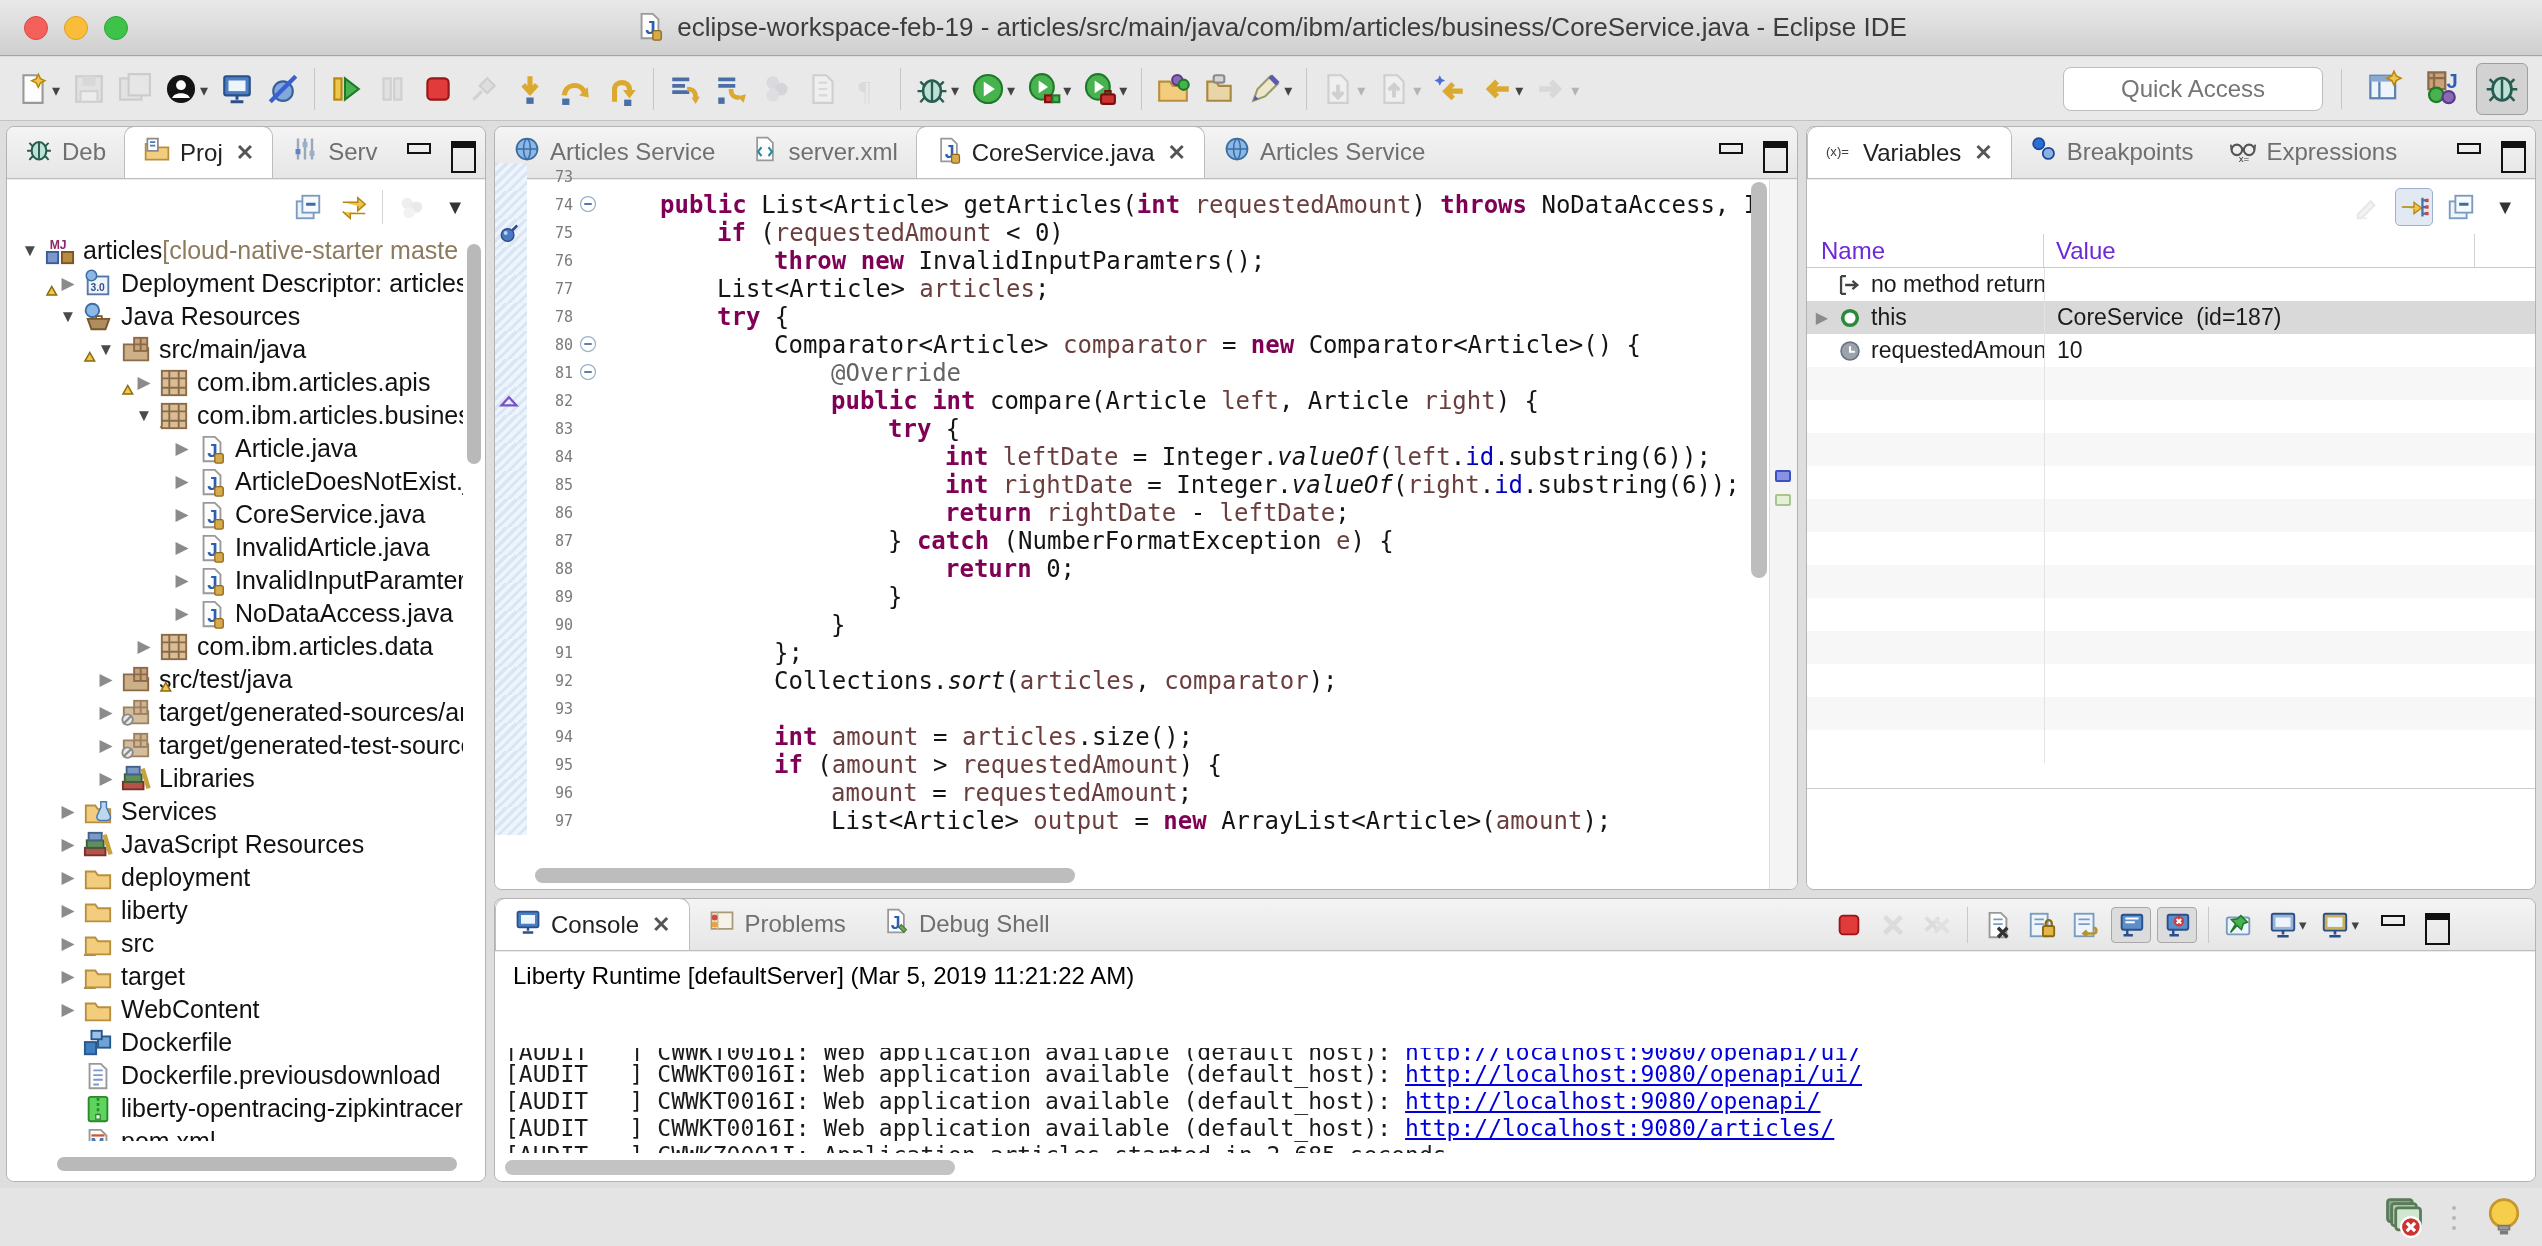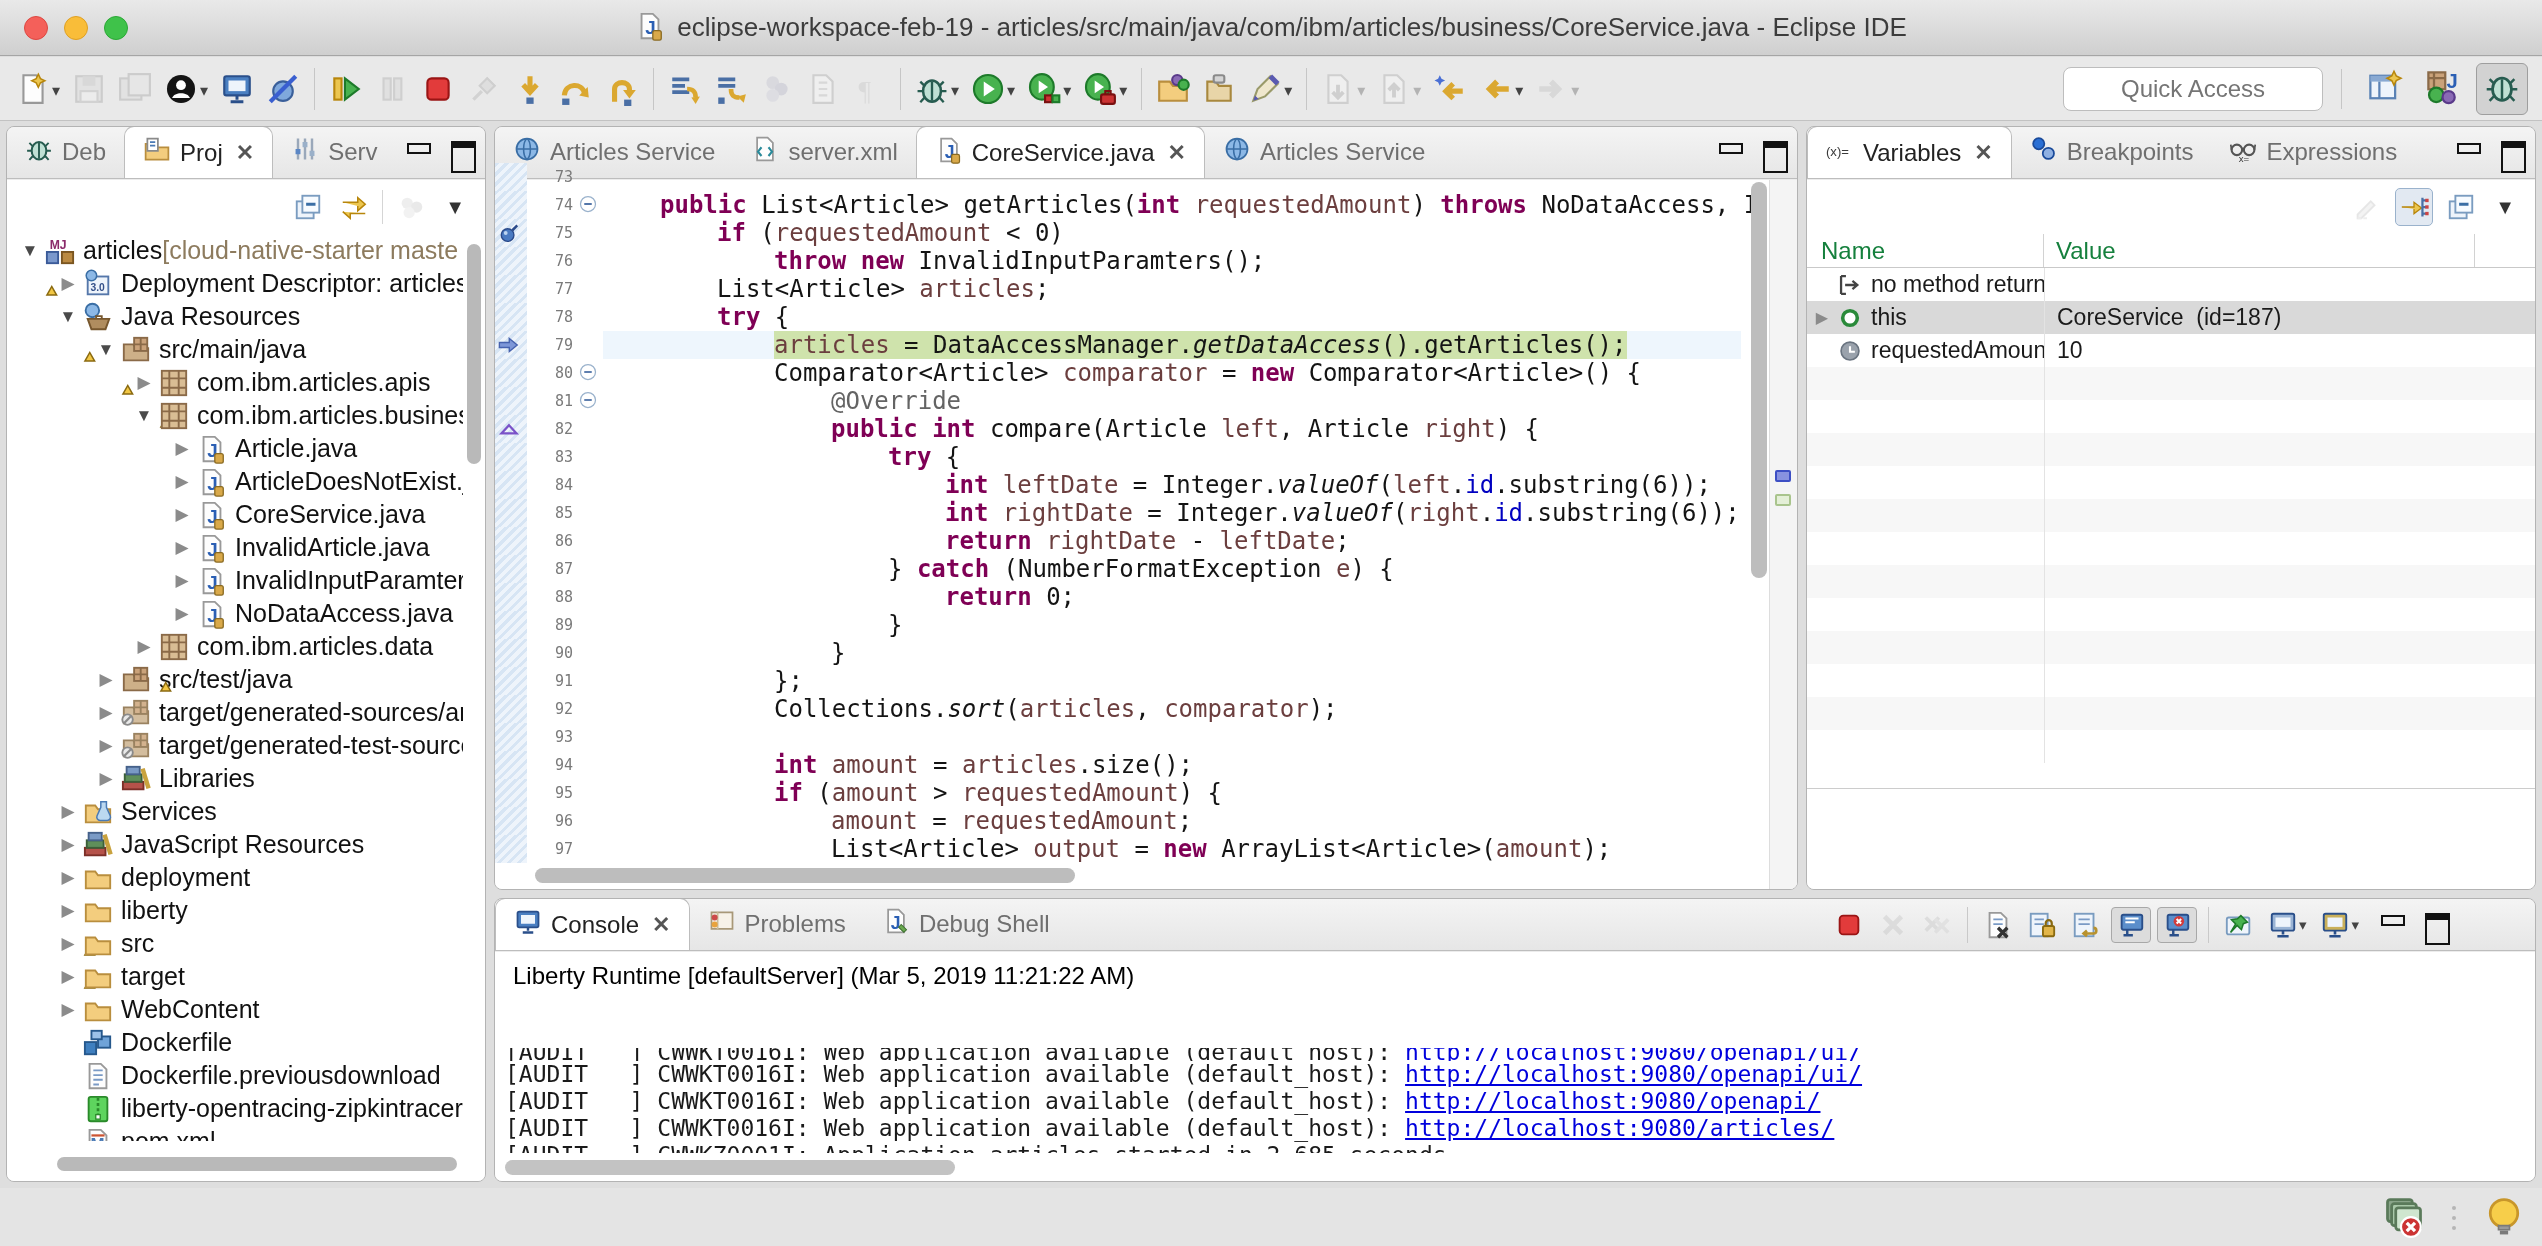--- a/index.html
+++ b/index.html
@@ -90,21 +90,21 @@
   .tk-f { color:#0000c0; }
   .tk-a { color:#646464; }
   .ed-vscroll { position:absolute; right:30px; top:2px; width:16px; border-radius:8px; background:#bdbdbd; height:396px; }
   .overview { position:absolute; right:0; top:0; bottom:0; width:28px; background:#f4f4f4; border-left:1px solid #ddd; }
   .ov-mark { position:absolute; left:5px; width:16px; height:12px; border-radius:2px; }
   .ed-hscroll { position:absolute; left:40px; bottom:6px; width:540px; height:15px; border-radius:8px; background:#bdbdbd; }
 
   
   #variables { left:1806px; top:126px; width:730px; height:764px; }
   #variables .view-body { top:53px; }
-  .vars-header { height:34px; display:flex; border-bottom:1px solid #c9c9c9; font-size:24px; color:#15803d; align-items:flex-end; }
+  .vars-header { height:34px; display:flex; border-bottom:1px solid #c9c9c9; font-size:24px; color:#6d28d9; align-items:flex-end; }
   .vars-col-name { width:237px; padding-left:14px; border-right:1px solid #d2d2d2; align-self:stretch; display:flex; align-items:center; }
   .vars-col-value { flex:1; padding-left:12px; border-right:1px solid #d2d2d2; align-self:stretch; display:flex; align-items:center; }
   .vars-col-rest { width:60px; }
   .var-row { height:33px; display:flex; font-size:23px; align-items:center; }
   .var-row:nth-child(even) { background:#f7f7f7; }
   .var-row.selected { background:#d9d9d9; }
   .var-name { width:237px; display:flex; align-items:center; white-space:nowrap; overflow:hidden; align-self:stretch; }
   .var-value { flex:1; padding-left:12px; border-left:1px solid #e3e3e3; white-space:pre; align-self:stretch; display:flex; align-items:center; }
   .var-arrow { width:30px; text-align:center; color:#8b8b8b; font-size:16px; flex:0 0 auto; }
   .var-icon { width:26px; height:26px; margin-right:8px; flex:0 0 auto; }
@@ -862,30 +862,20 @@
       <span class="gut-num">77</span>
       <span class="gut-fold"></span>
       <span class="code-text"><span style="width:114px;flex:0 0 auto"></span><span class="tk-p">List&lt;Article&gt; </span><span class="tk-v">articles</span><span class="tk-p">;</span></span>
         </div>
         <div class="code-line ">
       <span class="gut-ann"></span>
       <span class="gut-num">78</span>
       <span class="gut-fold"></span>
       <span class="code-text"><span style="width:114px;flex:0 0 auto"></span><span class="tk-k">try</span><span class="tk-p"> {</span></span>
         </div>
-        <div class="code-line cur">
-      <span class="gut-ann">
-            <svg viewBox="0 0 16 16">
-              <path d="M1 6.2h7.2V3.2L14 8l-5.8 4.8V9.8H1z" fill="#7d97d8" stroke="#4662ae" stroke-width="1"></path>
-            </svg>
-          </span>
-      <span class="gut-num">79</span>
-      <span class="gut-fold"></span>
-      <span class="code-text"><span style="width:171px;flex:0 0 auto"></span><span class="hl-green"><span class="tk-v">articles</span><span class="tk-p"> = DataAccessManager.</span><span class="tk-i">getDataAccess</span><span class="tk-p">().getArticles();</span></span></span>
-        </div>
         <div class="code-line ">
       <span class="gut-ann"></span>
       <span class="gut-num">80</span>
       <span class="gut-fold"><svg viewBox="0 0 16 16">
               <circle cx="8" cy="8" r="6" fill="#fff" stroke="#9ab2cc"></circle>
               <path d="M5 8h6" stroke="#5577aa" stroke-width="1.5"></path>
             </svg></span>
       <span class="code-text"><span style="width:171px;flex:0 0 auto"></span><span class="tk-p">Comparator&lt;Article&gt; </span><span class="tk-v">comparator</span><span class="tk-p"> = </span><span class="tk-k">new</span><span class="tk-p"> Comparator&lt;Article&gt;() {</span></span>
         </div>
         <div class="code-line ">

